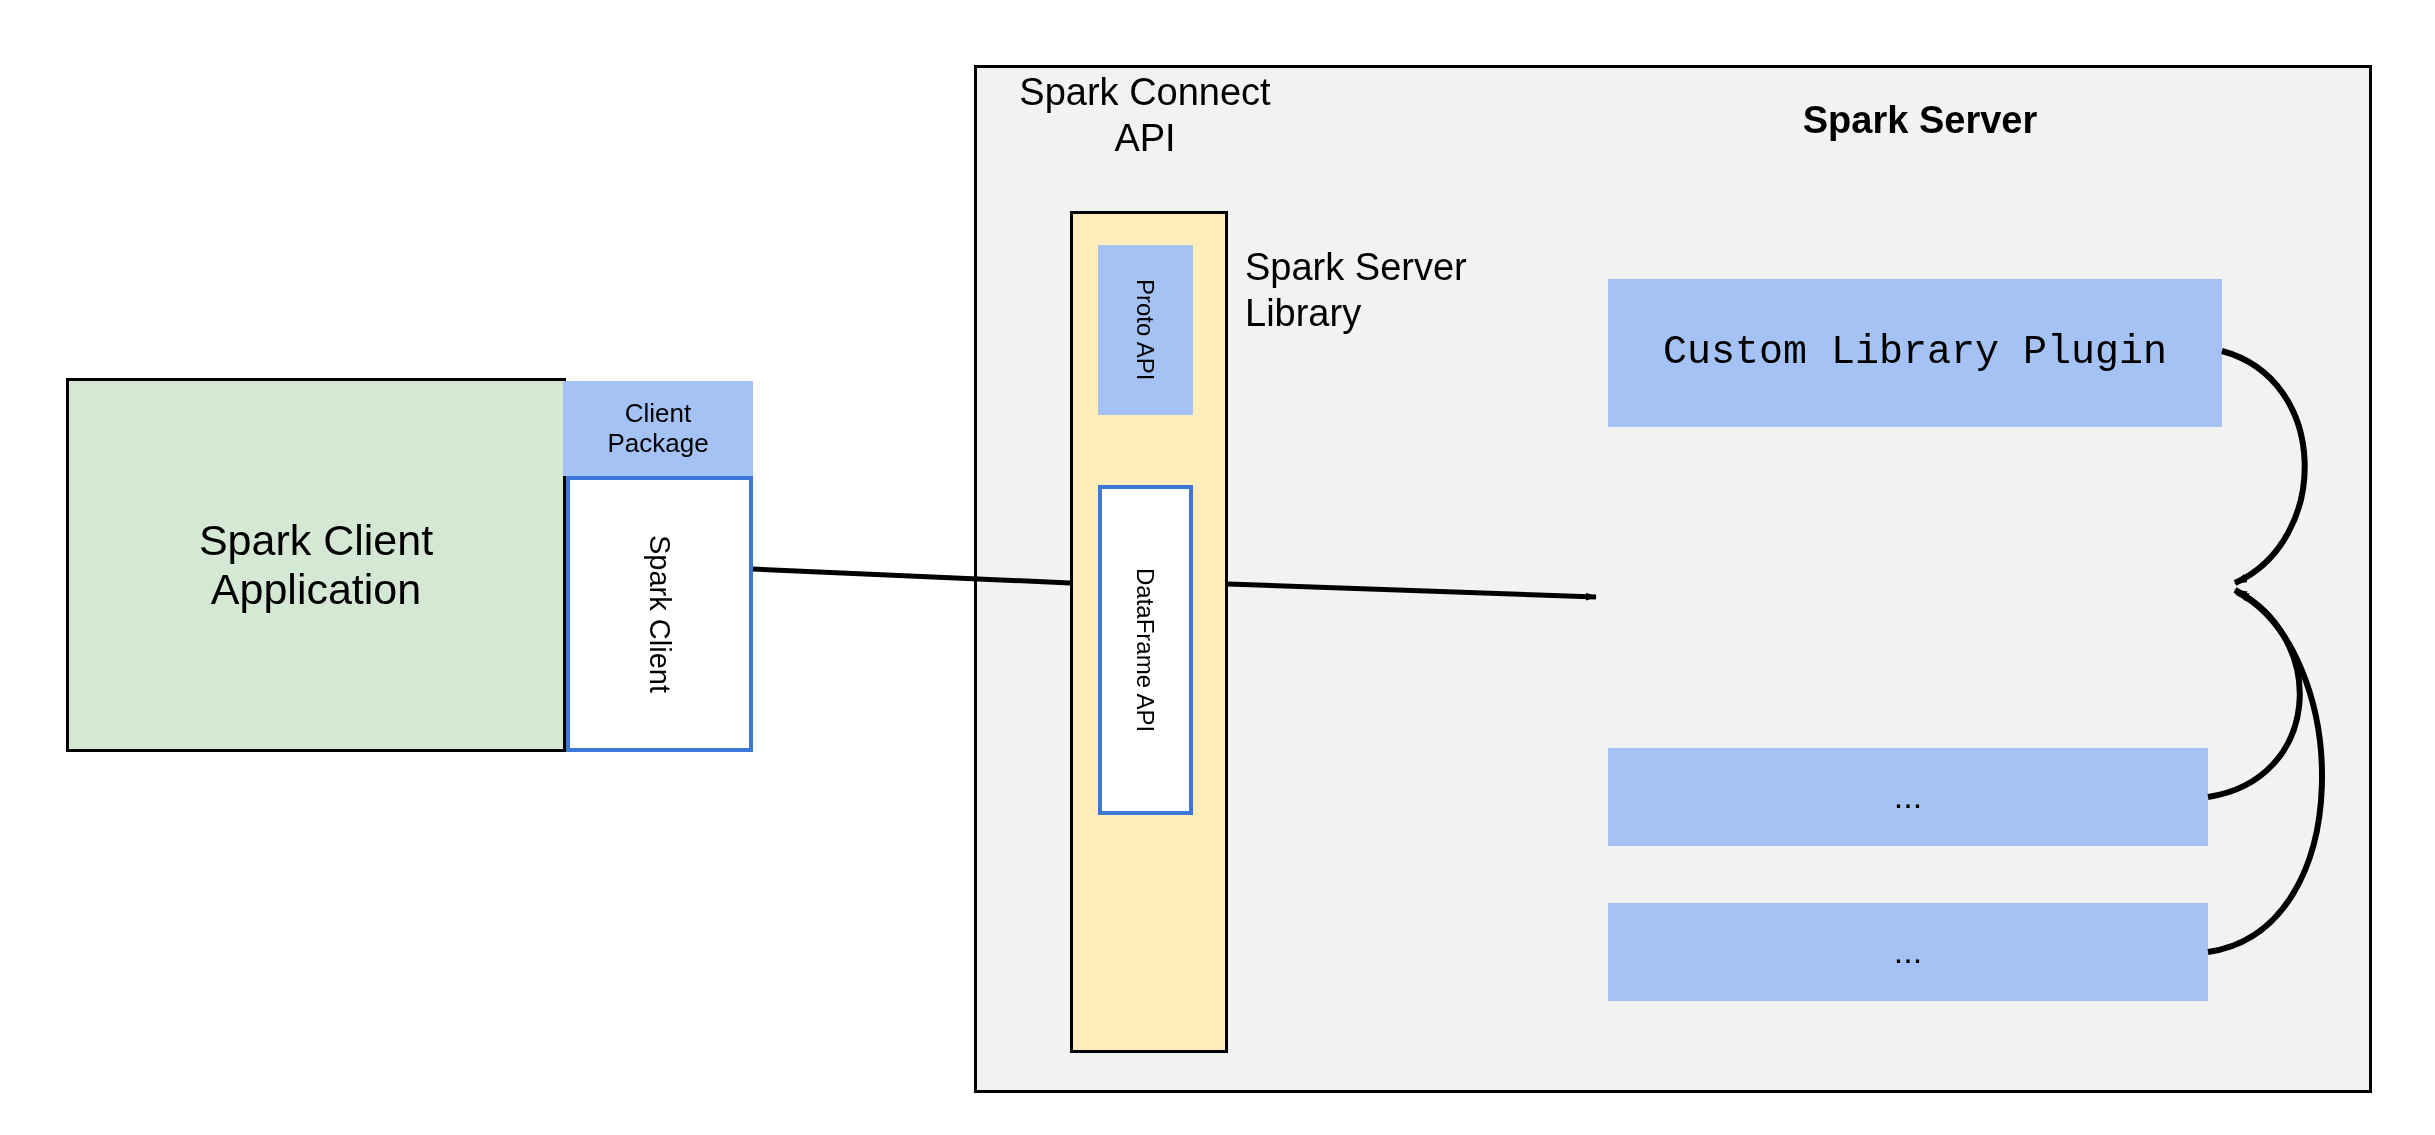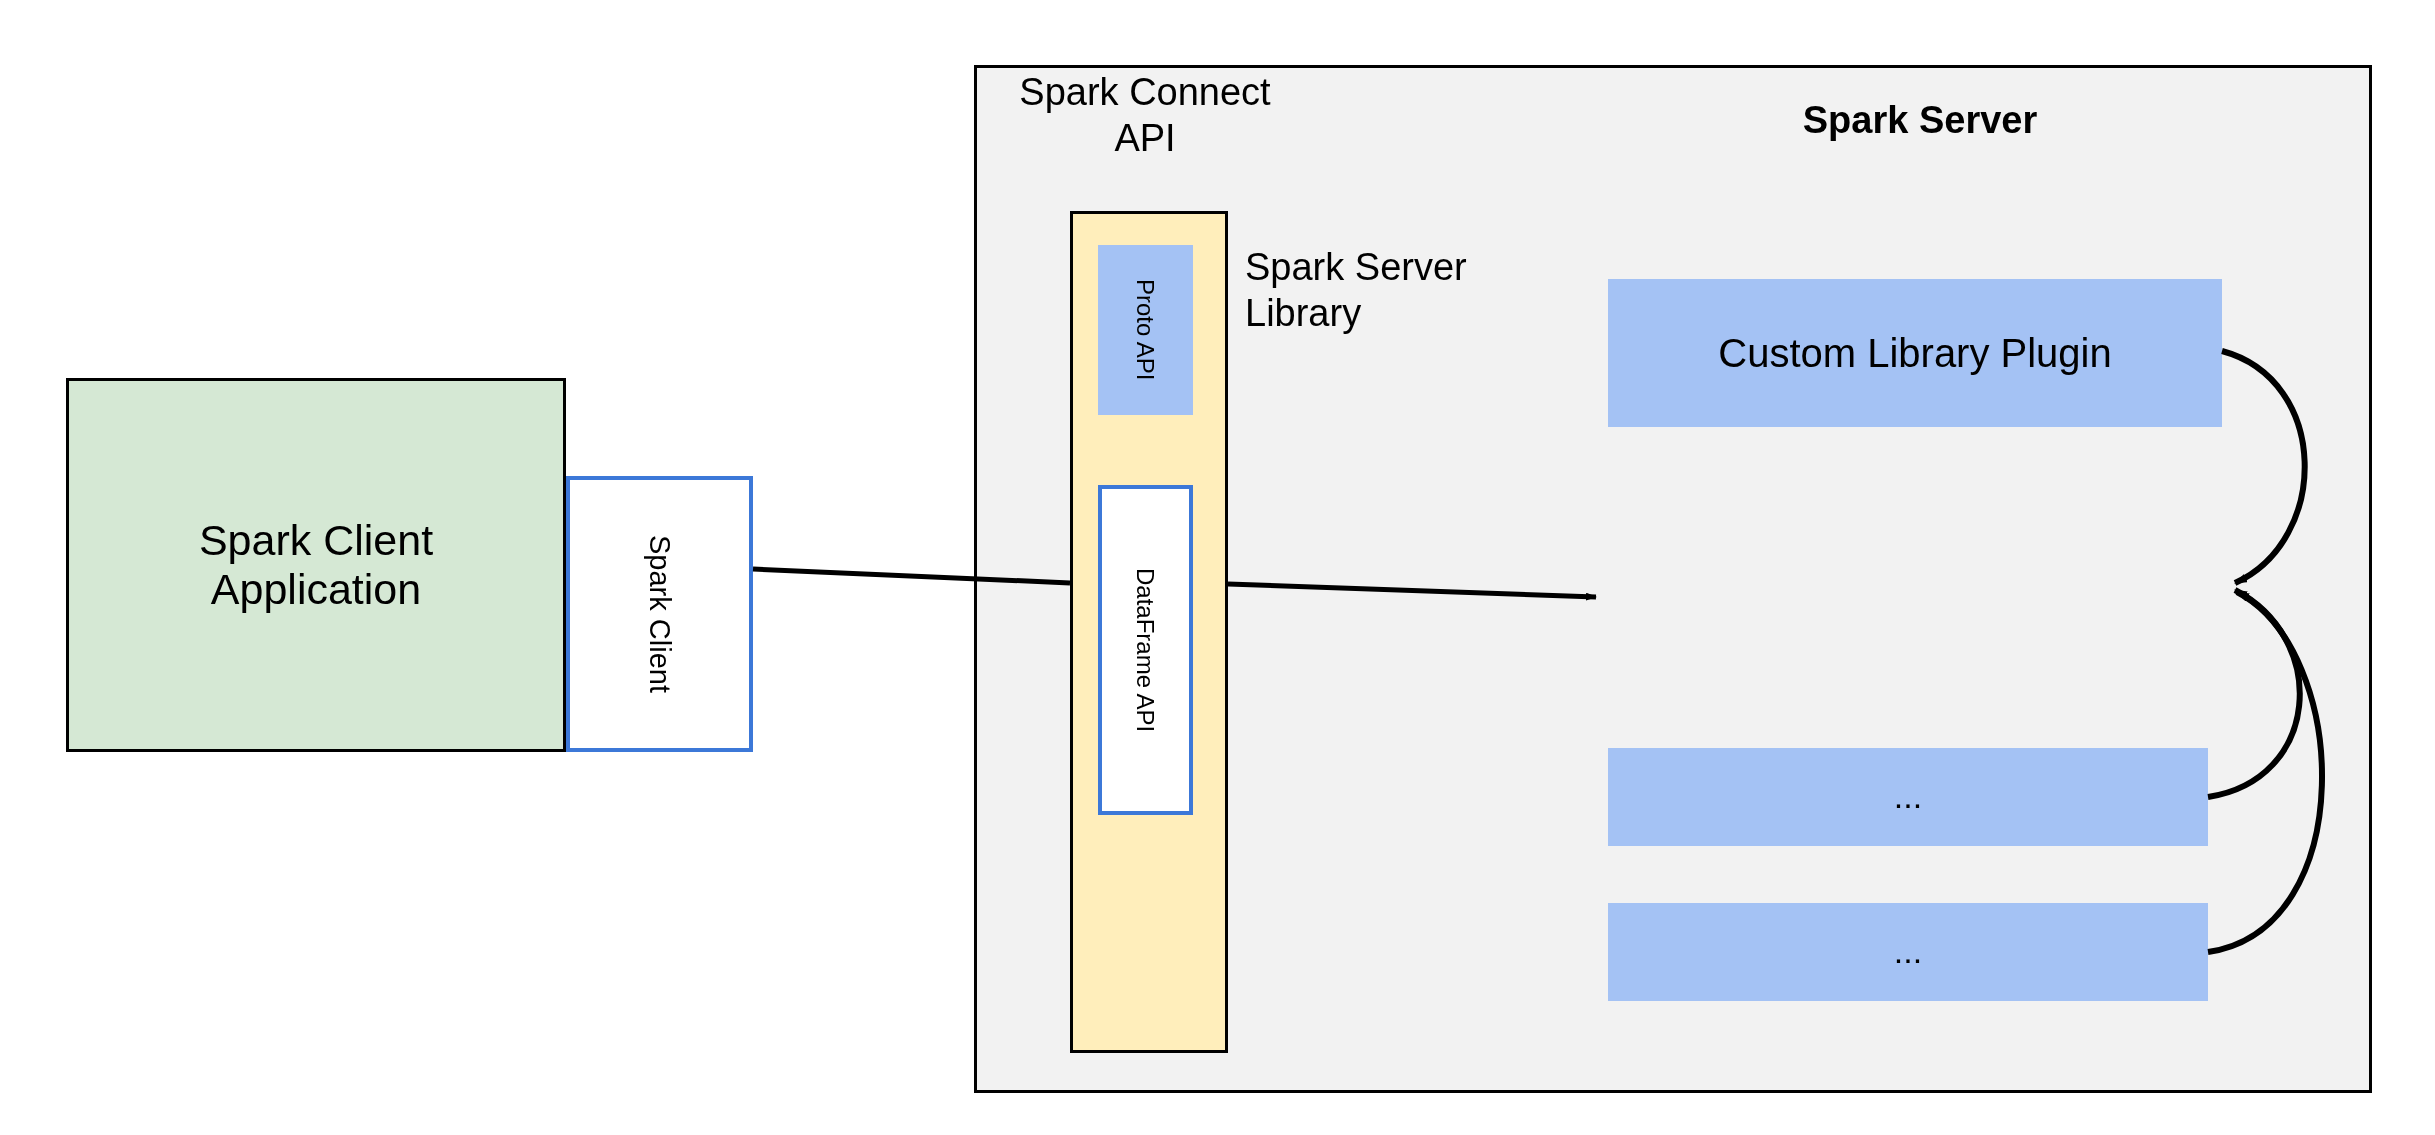--- a/index.html
+++ b/index.html
@@ -143,20 +143,21 @@
   #dataframe-api .vtext { font-size: 24px; }
 
   
   #custom-library-plugin {
     left: 1608px;
     top: 279px;
     width: 614px;
     height: 148px;
     background: #a4c2f4;
     font-size: 40px;
+    font-family: Liberation Mono, monospace;
   }
   #spark-core {
     left: 1608px;
     top: 483px;
     width: 614px;
     height: 205px;
     background: #ffffff;
     border: 4px solid #3c78d8;
     font-size: 40px;
   }
@@ -222,20 +223,24 @@
 
   <div class="box" id="ellipsis-box-2">
     <span>...</span>
   </div>
 
   <div class="box" id="client-app">
     <span style="white-space: pre-line;">Spark Client
 Application</span>
   </div>
 
+  <div class="box" id="client-package">
+    <span style="white-space: pre-line;">Client
+Package</span>
+  </div>
 
   <div class="box" id="spark-client">
     <span class="vtext">Spark Client</span>
   </div>
 
   <svg id="edges" viewBox="0 0 2435 1135" xmlns="http://www.w3.org/2000/svg">
     <defs>
       <marker id="arrowhead" markerWidth="11" markerHeight="8" refX="10" refY="4" orient="auto" markerUnits="userSpaceOnUse">
         <path d="M0,0 L11,4 L0,8 z" fill="#000000"></path>
       </marker>

